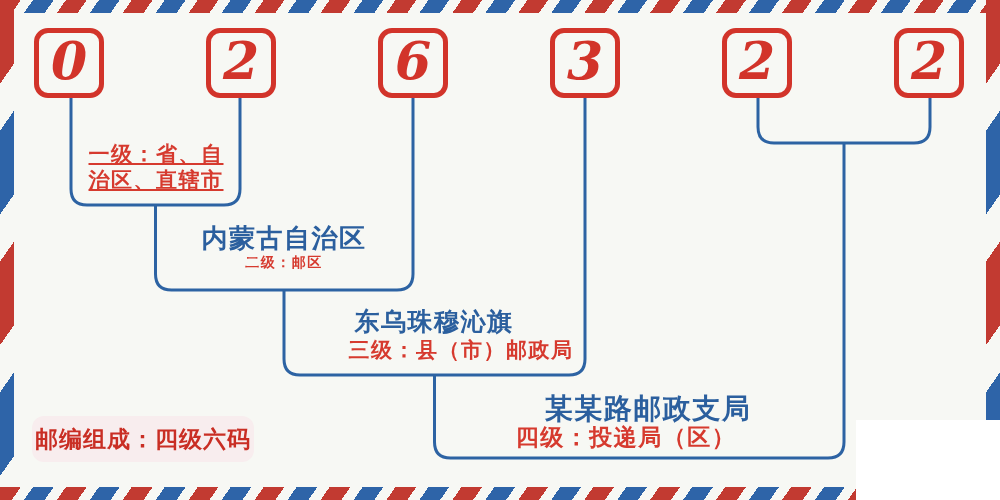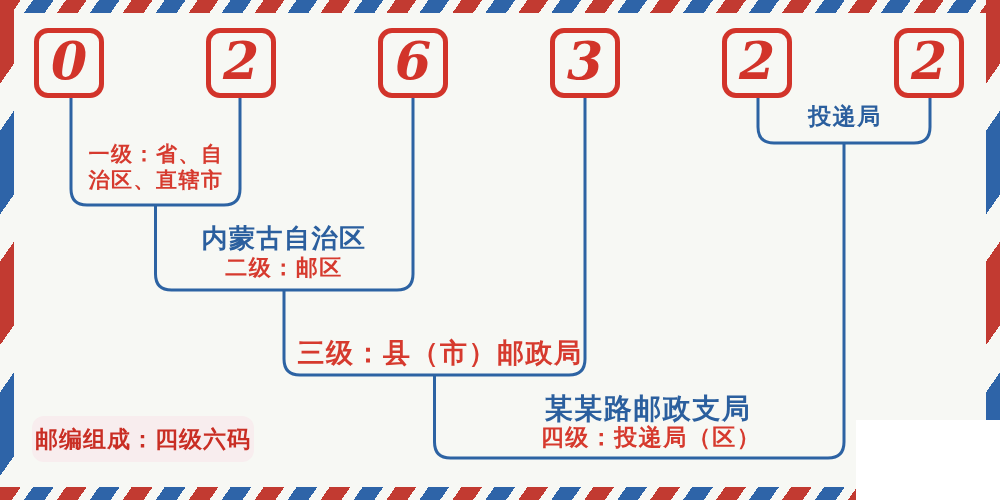--- a/index.html
+++ b/index.html
@@ -35,21 +35,21 @@
     color:#d2342a;font-family:"DejaVu Serif",serif;
     font-weight:bold;font-style:italic;font-size:52px;line-height:1;
     padding-bottom:4px;
   }
 
   
   .lbl{position:absolute;transform:translateX(-50%);text-align:center;
        font-weight:bold;white-space:nowrap;letter-spacing:1.5px;line-height:1.25;}
   .blue{color:#2b5f9e;}
   .red{color:#d63a2e;}
-  .lbl.wrap{white-space:normal;}
+  .lbl.wrap{white-space:normal;text-decoration:underline;}
 
   .badge{
     position:absolute;left:32px;top:416px;width:222px;height:46px;box-sizing:border-box;
     background:#f8edee;border-radius:12px;
     display:flex;align-items:center;justify-content:center;
     color:#c92e24;font-weight:bold;font-size:23px;letter-spacing:1px;text-align:right;
   }
 </style>
 </head>
 <body>
@@ -75,24 +75,24 @@
   <div class="digit-box" style="left:34px">0</div>
   <div class="digit-box" style="left:206px">2</div>
   <div class="digit-box" style="left:378px">6</div>
   <div class="digit-box" style="left:550px">3</div>
   <div class="digit-box" style="left:722px">2</div>
   <div class="digit-box" style="left:894px">2</div>
 
   <div class="lbl red wrap" style="left:156px;top:141px;width:150px;font-size:21px">一级：省、自治区、直辖市</div>
 
   <div class="lbl blue" style="left:284px;top:222px;font-size:26px">内蒙古自治区</div>
-  <div class="lbl red" style="left:284px;top:254px;font-size:22px">二级：邮区</div>
+  <div class="lbl red" style="left:284px;top:254px;font-size:14px">二级：邮区</div>
 
-  <div class="lbl red" style="left:440px;top:337px;font-size:27px">三级：县（市）邮政局</div>
+  <div class="lbl blue" style="left:434px;top:306px;font-size:25px">东乌珠穆沁旗</div>
+  <div class="lbl red" style="left:461px;top:337px;font-size:21px">三级：县（市）邮政局</div>
 
   <div class="lbl blue" style="left:648px;top:391px;font-size:28px">某某路邮政支局</div>
-  <div class="lbl red" style="left:651px;top:423px;font-size:23px">四级：投递局（区）</div>
+  <div class="lbl red" style="left:626px;top:423px;font-size:23px">四级：投递局（区）</div>
 
-  <div class="lbl blue" style="left:845px;top:102px;font-size:23px">投递局</div>
 
   <div class="badge">邮编组成：四级六码</div>
 
 </div>
 
 </body></html>

